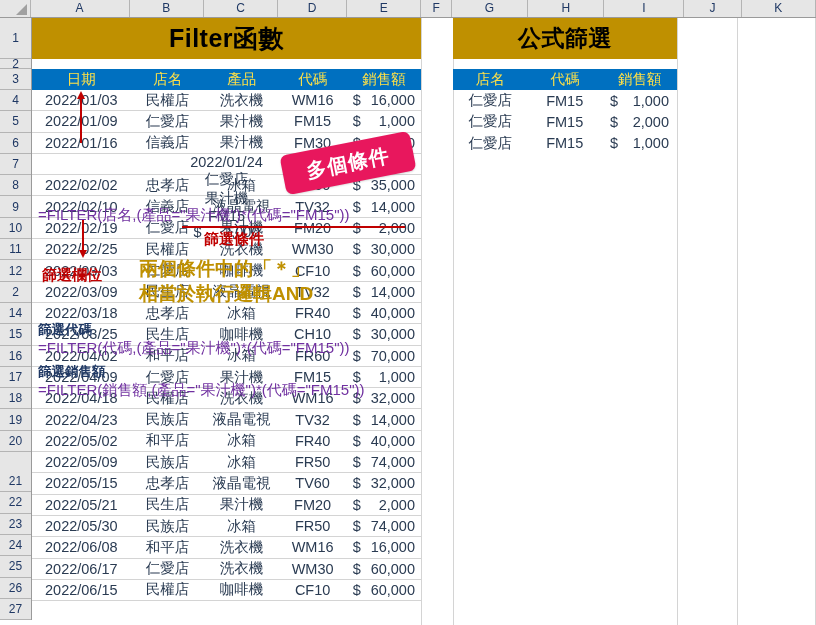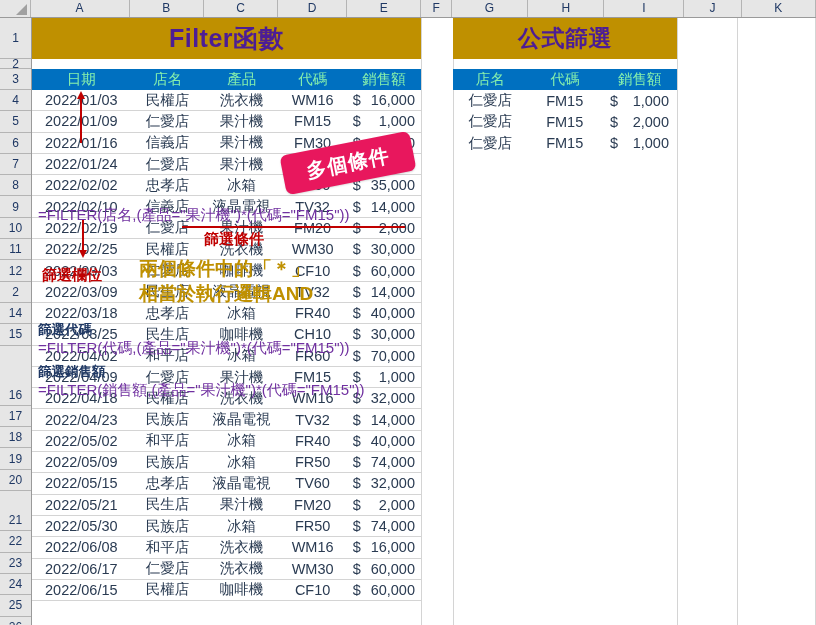--- a/index.html
+++ b/index.html
@@ -32,28 +32,28 @@
     display:flex;align-items:center;justify-content:center;
   }
 
   
   .grid{position:absolute;left:32px;top:18px;width:784px;height:607px;overflow:hidden;}
 
   .abs{position:absolute;box-sizing:border-box;}
 
   
   .banner{
-    background:#bf9000;color:#4c1d95;display:flex;align-items:center;justify-content:center;
+    background:#bf9000;color:#000000;display:flex;align-items:center;justify-content:center;
     font-size:25px;font-weight:bold;letter-spacing:.5px;
   }
   .banner.small{font-size:23px;}
 
   
   .bluehdr{background:#0070c0;display:flex;align-items:center;}
-  .bluehdr .hc{color:#86efac;font-size:14.5px;text-align:center;font-weight:normal;
+  .bluehdr .hc{color:#fde047;font-size:14.5px;text-align:center;font-weight:normal;
                box-sizing:border-box;}
 
   
   .drow{display:flex;align-items:center;border-bottom:1px solid #d4d4d4;box-sizing:border-box;}
   .dc{font-size:14.5px;color:#2a3b52;box-sizing:border-box;white-space:nowrap;}
   .c-date{width:104px;text-align:center;}
   .c-store{width:78px;text-align:center;}
   .c-prod{width:78px;text-align:center;}
   .c-code{width:72px;text-align:center;}
   .c-amt{width:78px;text-align:right;padding-right:6px;position:relative;}
@@ -122,21 +122,21 @@
       <div class="rh" style="height: 21.3px;">6</div>
       <div class="rh" style="height: 21.3px;">7</div>
       <div class="rh" style="height: 21.3px;">8</div>
       <div class="rh" style="height: 21.3px;">9</div>
       <div class="rh" style="height: 21.3px;">10</div>
       <div class="rh" style="height: 21.3px;">11</div>
       <div class="rh" style="height: 21.3px;">12</div>
       <div class="rh" style="height: 21.3px;">2</div>
       <div class="rh" style="height: 21.3px;">14</div>
       <div class="rh" style="height: 21.3px; text-align: center;">15</div>
-      <div class="rh" style="height: 21.3px; margin-top: 39px;">16</div>
+      <div class="rh" style="height: 21.3px;">16</div>
       <div class="rh" style="height: 21.3px;">17</div>
       <div class="rh" style="height: 21.3px;">18</div>
       <div class="rh" style="height: 21.3px;">19</div>
       <div class="rh" style="height: 21.3px;">20</div>
       <div class="rh" style="height: 21.3px; margin-top: 19px;">21</div>
       <div class="rh" style="height: 21.3px;">22</div>
       <div class="rh" style="height: 21.3px;">23</div>
       <div class="rh" style="height: 21.3px;">24</div>
       <div class="rh" style="height: 21.3px;">25</div>
       <div class="rh" style="height: 21.3px;">26</div>
@@ -184,21 +184,21 @@
           <div class="dc c-code">FM15</div>
           <div class="dc c-amt"><span class="dollar">$</span>1,000</div>
         </div>
         <div class="drow" style="height: 21.3px;">
           <div class="dc c-date">2022/01/16</div>
           <div class="dc c-store">信義店</div>
           <div class="dc c-prod">果汁機</div>
           <div class="dc c-code">FM30</div>
           <div class="dc c-amt"><span class="dollar">$</span>6,000</div>
         </div>
-        <div class="drow" style="height: 21.3px;">
+        <div class="drow" style="height: 21.3px; flex-direction: column;">
           <div class="dc c-date">2022/01/24</div>
           <div class="dc c-store">仁愛店</div>
           <div class="dc c-prod">果汁機</div>
           <div class="dc c-code">FM15</div>
           <div class="dc c-amt"><span class="dollar">$</span>2,000</div>
         </div>
         <div class="drow" style="height: 21.3px;">
           <div class="dc c-date">2022/02/02</div>
           <div class="dc c-store">忠孝店</div>
           <div class="dc c-prod">冰箱</div>

